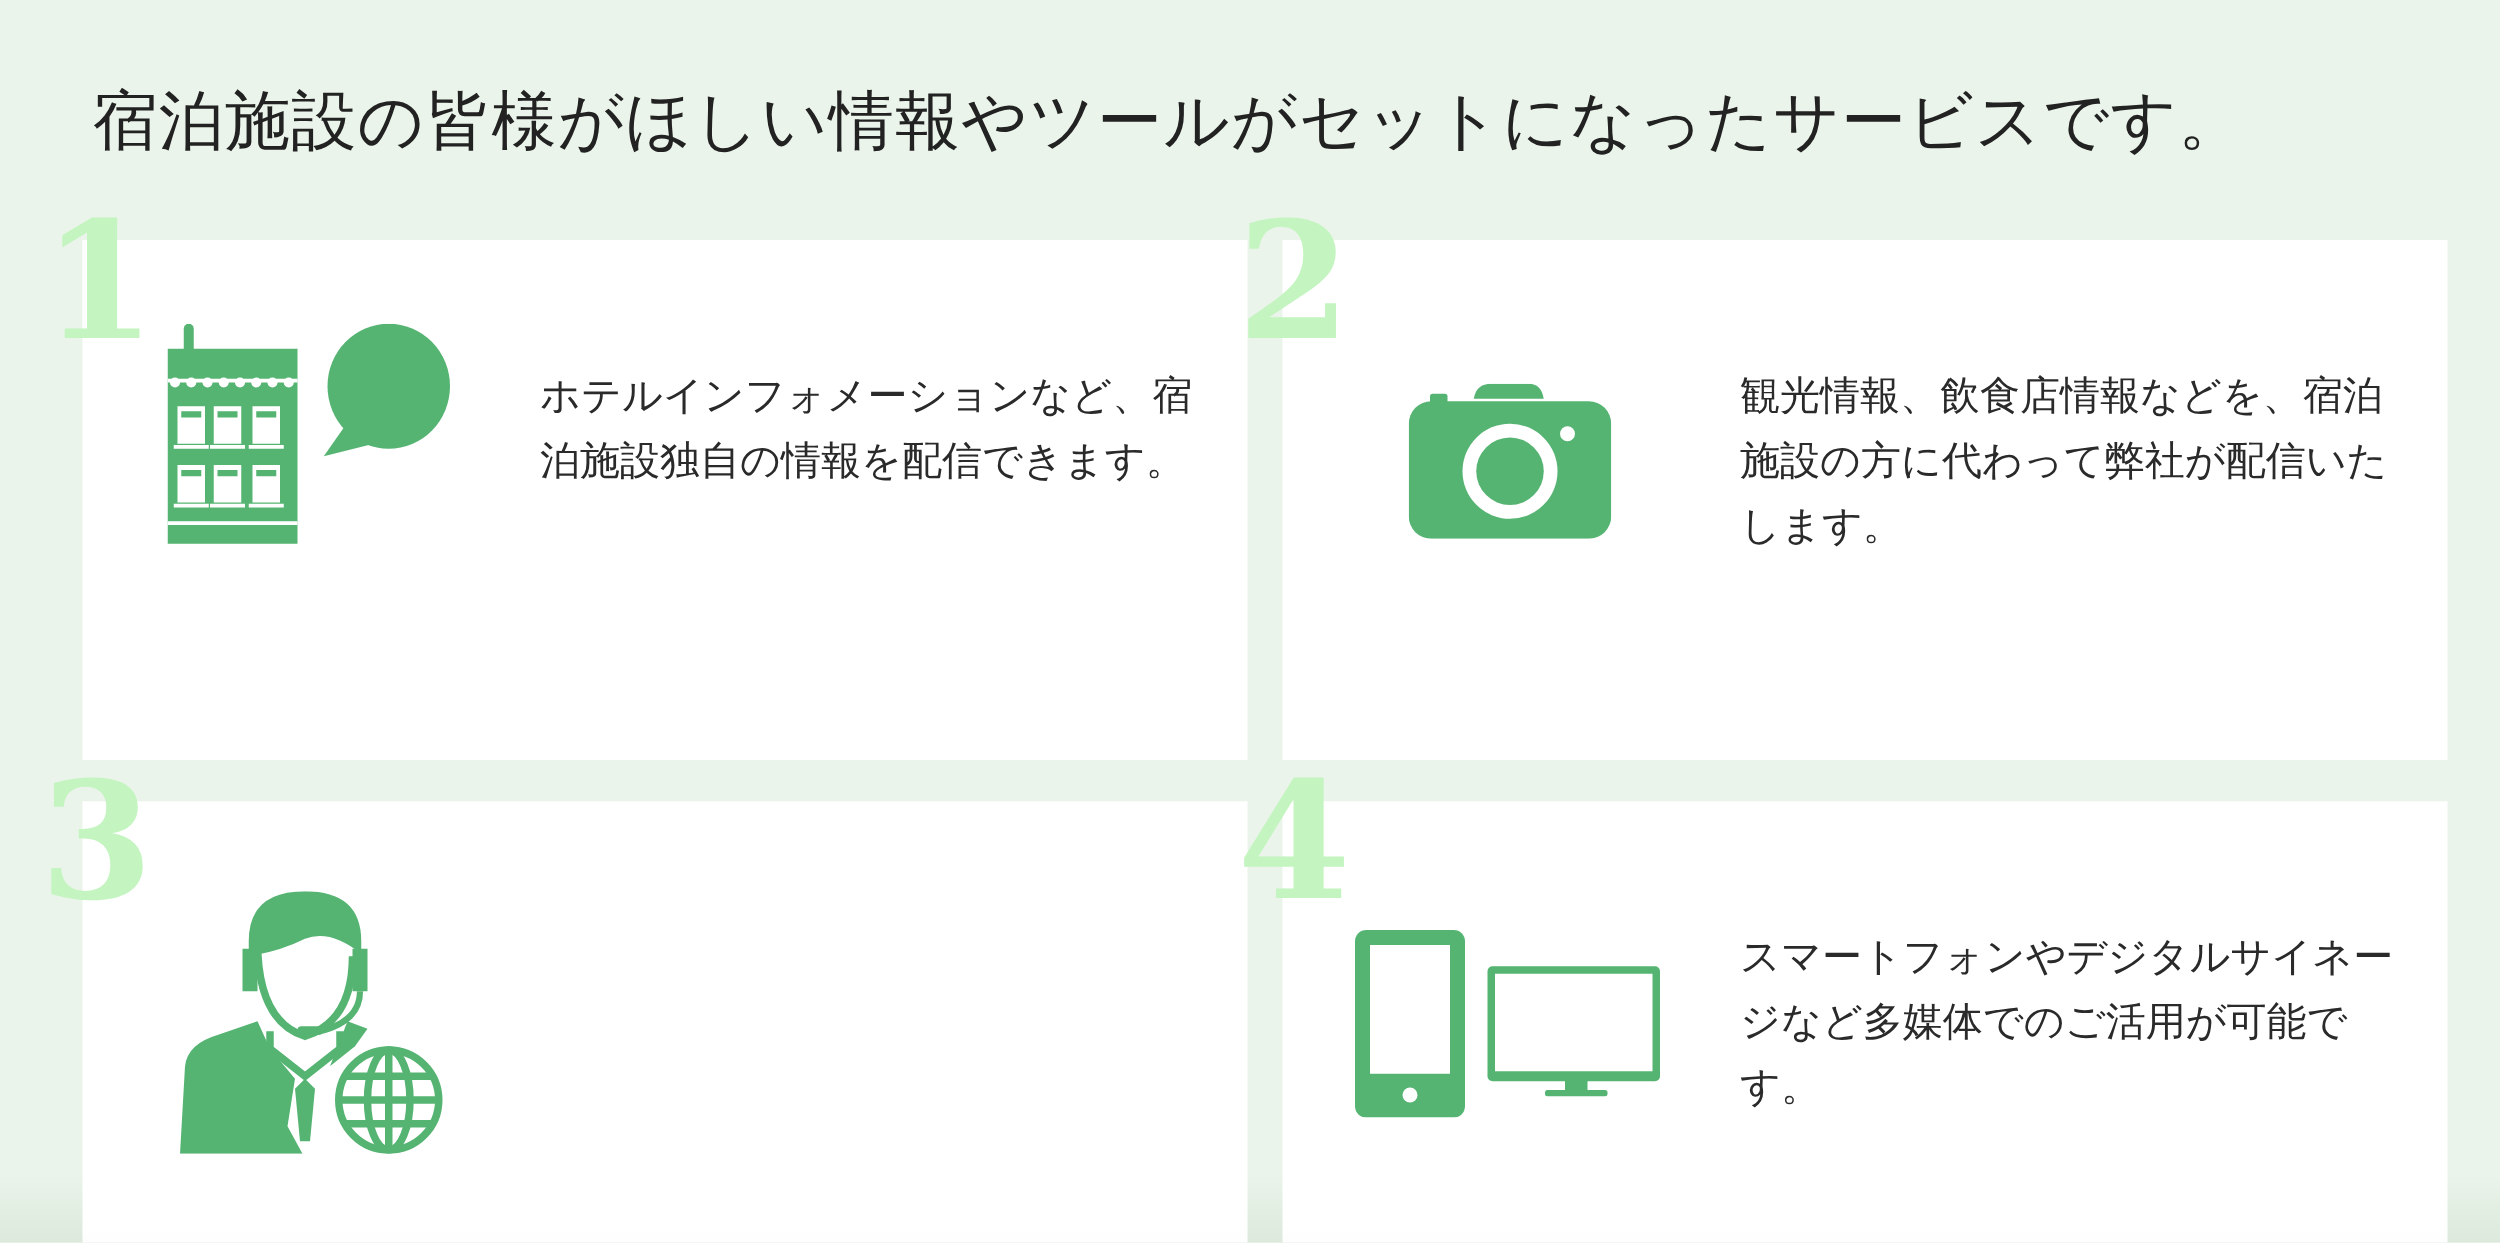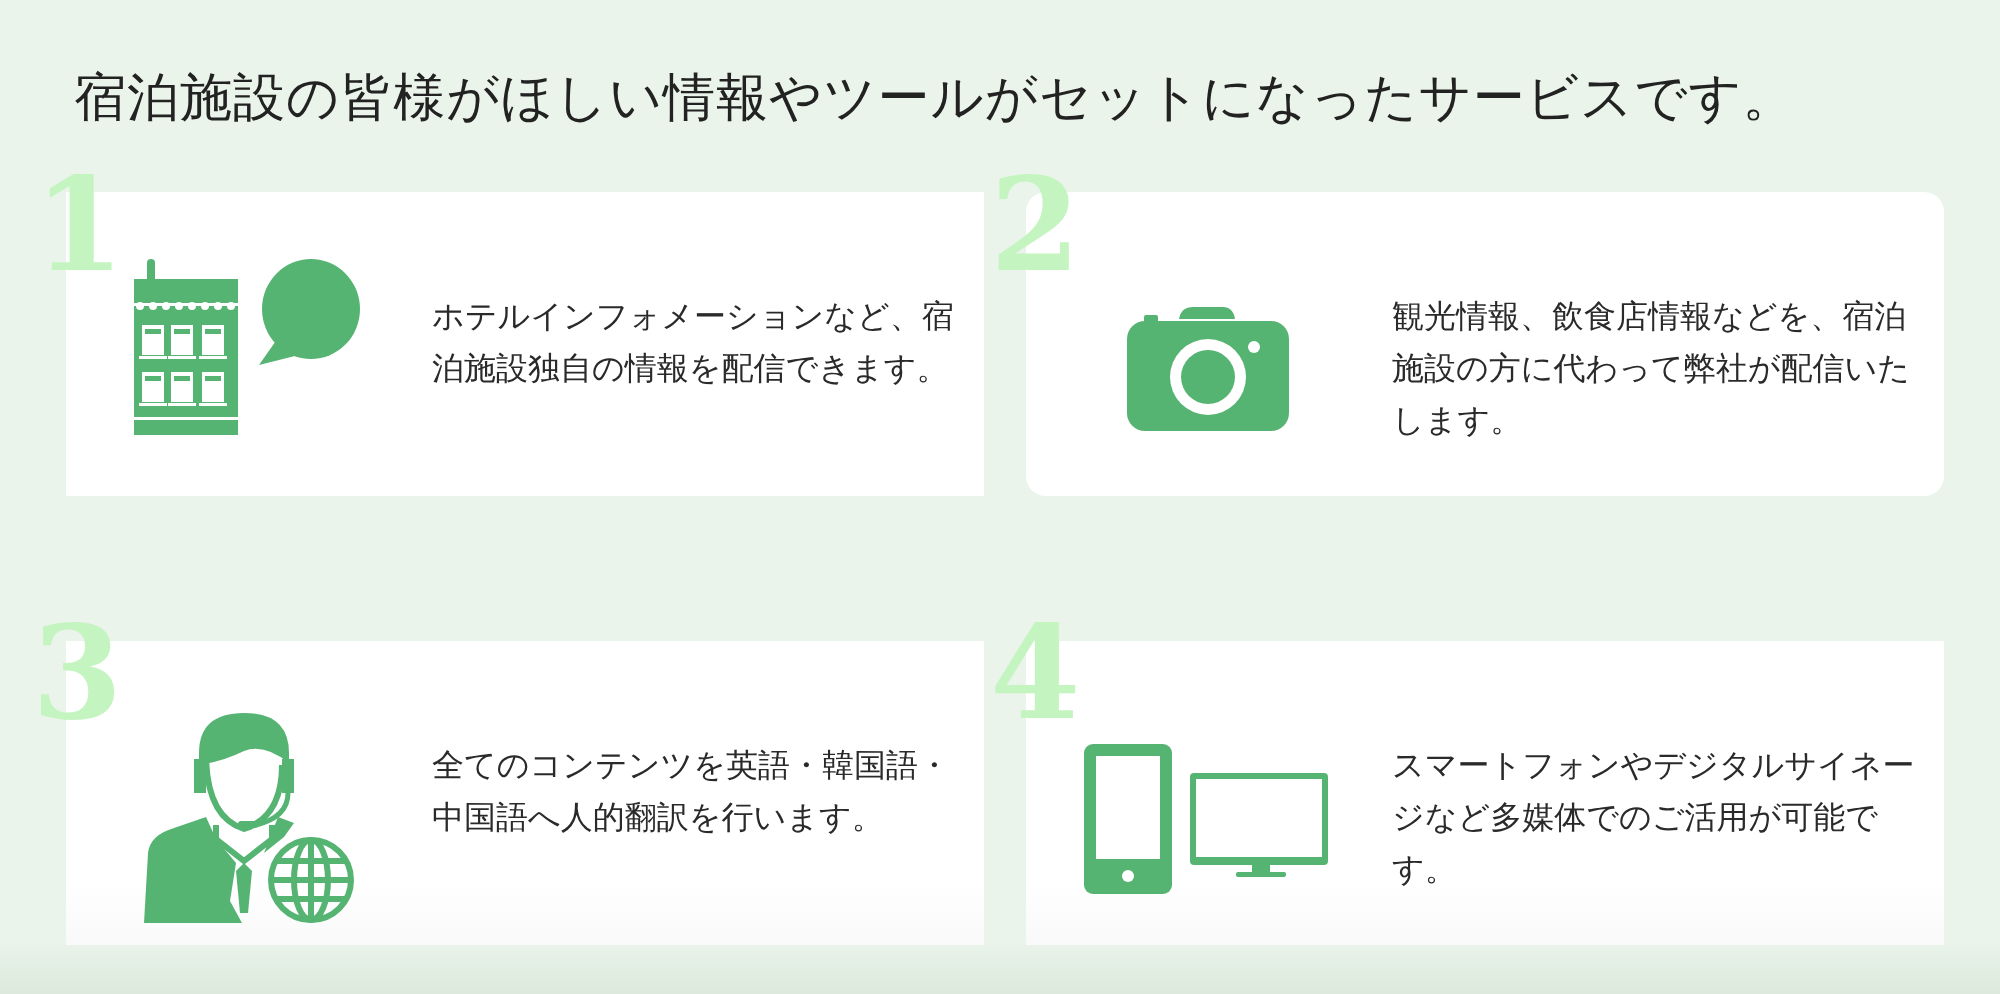--- a/index.html
+++ b/index.html
@@ -15,24 +15,24 @@
     background:linear-gradient(#eaf4ea, #dde9dd);
   }
   .headline {
     position:absolute; left:74px; top:28px;
     font-size:52px; font-weight:normal; letter-spacing:1px;
     color:#222; white-space:nowrap;
     line-height:68px;
     text-align:right;
   }
   .card {
-    position:absolute; background:#fff; width:918px; height:304px;
+    position:absolute; background:#fff; width:918px; height:416px;padding-left:14px;
   }
   .card.c1 { left:66px; top:192px; }
-  .card.c2 { left:1026px; top:192px;border-radius:20px; }
+  .card.c2 { left:1026px; top:192px; }
   .card.c3 { left:66px; top:641px; }
   .card.c4 { left:1026px; top:641px; }
   .card.c3, .card.c4 { background:linear-gradient(#fff 80%, #f9f9f9); }
   .num {
     position:absolute; font-family:"DejaVu Serif","Liberation Serif",serif;
     font-weight:bold; font-size:130px; line-height:130px; color:#c4f5c0;
   }
   .num.n1 { left:34px; top:160px; }
   .num.n2 { left:990px; top:160px; }
   .num.n3 { left:32px; top:608px; }
@@ -129,21 +129,20 @@
     <path d="M72 112 L72 126 L100 148 L128 126 L128 112" fill="none" stroke="#56b473" stroke-width="6"></path>
     <g fill="none" stroke="#56b473" stroke-width="6">
       <circle cx="167" cy="167" r="40"></circle>
       <ellipse cx="167" cy="167" rx="17" ry="40"></ellipse>
       <line x1="167" y1="127" x2="167" y2="207"></line>
       <line x1="127" y1="167" x2="207" y2="167"></line>
       <line x1="133" y1="148" x2="201" y2="148"></line>
       <line x1="133" y1="186" x2="201" y2="186"></line>
     </g>
   </svg>
-  <div class="card-text">全てのコンテンツを英語・韓国語・中国語へ人的翻訳を行います。</div>
 </div>
 <div class="num n3">3</div>
 
 <div class="card c4">
   <svg class="icon" style="left:58px;top:103px;" width="250" height="150" viewBox="0 0 250 150">
     <g fill="#56b473">
       <rect x="0" y="0" width="88" height="150" rx="9"></rect>
       <rect x="106" y="29" width="138" height="92" rx="4"></rect>
       <rect x="168" y="119" width="18" height="12"></rect>
       <rect x="152" y="128" width="50" height="5" rx="2"></rect>

